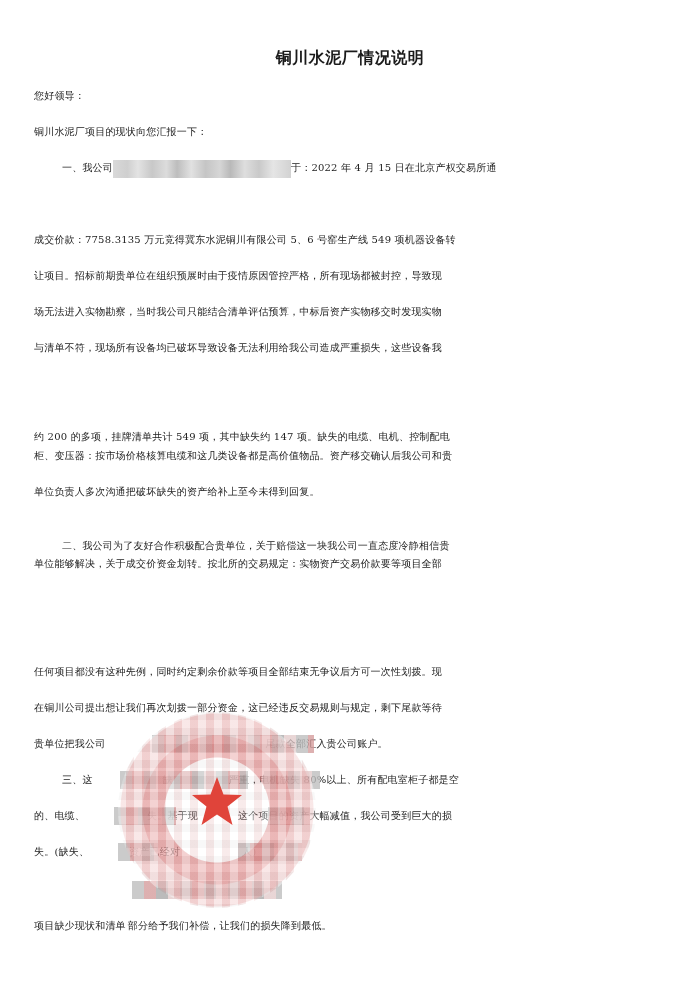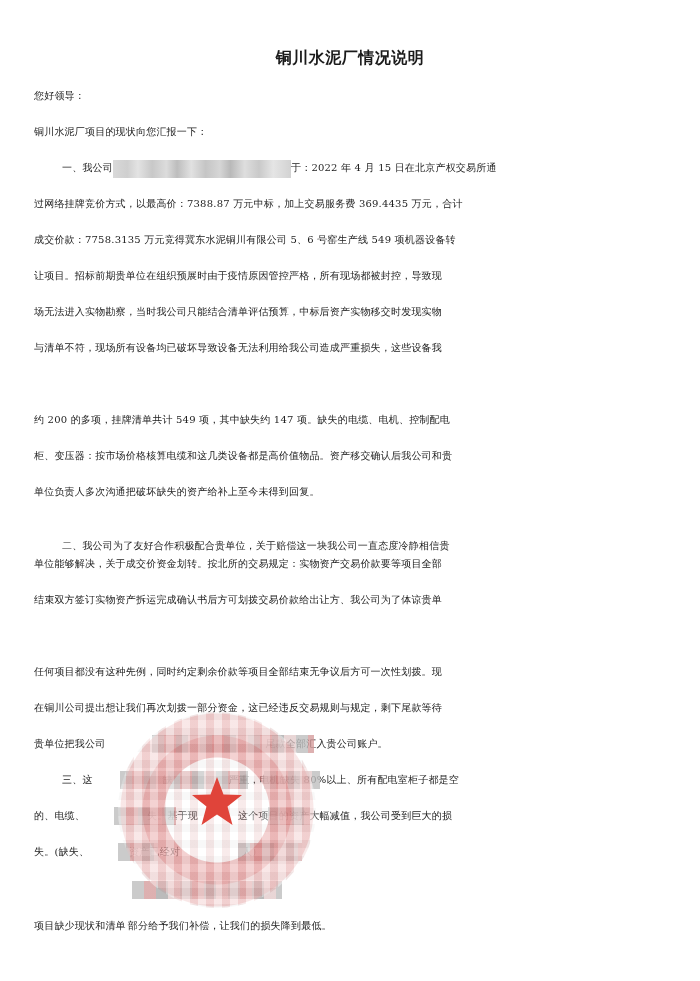--- a/index.html
+++ b/index.html
@@ -49,32 +49,30 @@
 <div class="page">
 
   <div class="title">铜川水泥厂情况说明</div>
 
   <div class="line" style="top:86px">您好领导：</div>
   <div class="line" style="top:122px">铜川水泥厂项目的现状向您汇报一下：</div>
 
   <div class="line indent" style="top:158px">
     <span>一、我公司</span><span class="redact-gray" style="width:178px"></span><span>于：2022 年 4 月 15 日在北京产权交易所通</span>
   </div>
-  <div class="line" style="top:194px">过网络挂牌竞价方式，以最高价：7388.87 万元中标，加上交易服务费 369.4435 万元，合计</div>
   <div class="line" style="top:230px">成交价款：7758.3135 万元竞得冀东水泥铜川有限公司 5、6 号窑生产线 549 项机器设备转</div>
   <div class="line" style="top:266px">让项目。招标前期贵单位在组织预展时由于疫情原因管控严格，所有现场都被封控，导致现</div>
   <div class="line" style="top:302px">场无法进入实物勘察，当时我公司只能结合清单评估预算，中标后资产实物移交时发现实物</div>
   <div class="line" style="top:338px">与清单不符，现场所有设备均已破坏导致设备无法利用给我公司造成严重损失，这些设备我</div>
-  <div class="line" style="top:410px">约 200 的多项，挂牌清单共计 549 项，其中缺失约 147 项。缺失的电缆、电机、控制配电</div>
+  <div class="line" style="top:427px">约 200 的多项，挂牌清单共计 549 项，其中缺失约 147 项。缺失的电缆、电机、控制配电</div>
   <div class="line" style="top:446px">柜、变压器：按市场价格核算电缆和这几类设备都是高价值物品。资产移交确认后我公司和贵</div>
   <div class="line" style="top:482px">单位负责人多次沟通把破坏缺失的资产给补上至今未得到回复。</div>
 
   <div class="line indent" style="top:536px">二、我公司为了友好合作积极配合贵单位，关于赔偿这一块我公司一直态度冷静相信贵</div>
   <div class="line" style="top:554px">单位能够解决，关于成交价资金划转。按北所的交易规定：实物资产交易价款要等项目全部</div>
-  <div class="line" style="top:590px">结束双方签订实物资产拆运完成确认书后方可划拨交易价款给出让方、我公司为了体谅贵单</div>
   <div class="line" style="top:662px">任何项目都没有这种先例，同时约定剩余价款等项目全部结束无争议后方可一次性划拨。现</div>
   <div class="line" style="top:698px">在铜川公司提出想让我们再次划拨一部分资金，这已经违反交易规则与规定，剩下尾款等待</div>
   <div class="line" style="top:734px">
     <span>贵单位把我公司</span><span style="display:inline-block;width:160px"></span><span>尾款全部汇入贵公司账户。</span>
   </div>
 
   <div class="line indent" style="top:770px">
     <span>三、这</span><span style="display:inline-block;width:70px"></span><span>缺</span><span style="display:inline-block;width:56px"></span><span>严重，电机缺失  80%以上、所有配电室柜子都是空</span>
   </div>
   <div class="line" style="top:806px">

